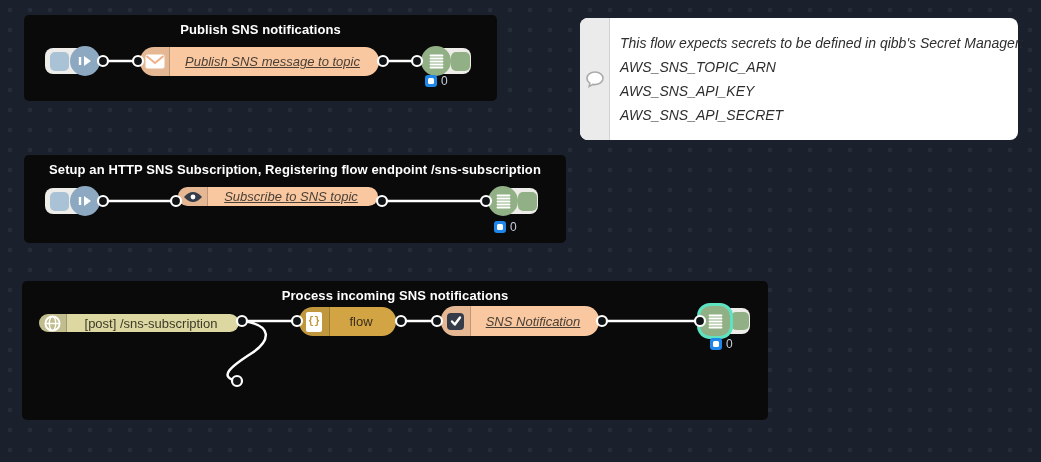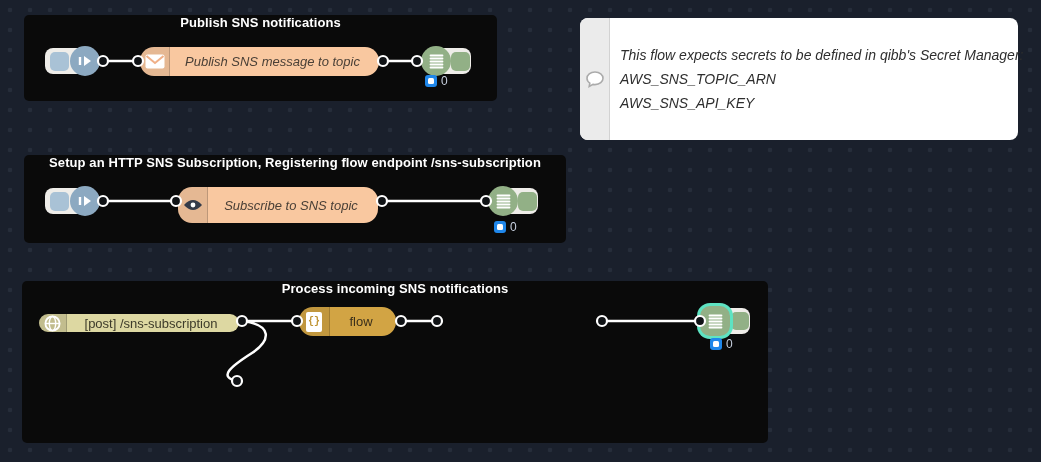--- a/index.html
+++ b/index.html
@@ -4,29 +4,29 @@
 <style>
   html,body{margin:0;padding:0;background:#10141c;}
   *{box-sizing:border-box;font-family:"Liberation Sans",sans-serif;}
   .canvas{
     position:relative;width:1041px;height:462px;overflow:hidden;
     background-color:#1a202c;
     background-image:radial-gradient(circle,#262d3a 2px,transparent 2.6px);
     background-size:20px 20px;
   }
   .group{position:absolute;background:#0a0a0a;border-radius:5px;z-index:1;}
-  .group-title{color:#fff;font-size:13px;font-weight:700;text-align:center;letter-spacing:.1px;}
+  .group-title{color:#fff;font-size:13px;font-weight:700;text-align:center;padding-top:7px;letter-spacing:.1px;}
   .layer{position:absolute;left:0;top:0;z-index:2;pointer-events:none;}
   .layer.ports{z-index:5;}
   .node{position:absolute;z-index:3;border-radius:14px;}
   .icon-region{position:absolute;top:0;bottom:0;display:flex;align-items:center;justify-content:center;}
   .icon-left{left:0;border-right:1px solid rgba(0,0,0,.18);border-radius:14px 0 0 14px;background:rgba(0,0,0,.08);}
   .icon-right{right:0;border-left:1px solid rgba(0,0,0,.18);border-radius:0 14px 14px 0;background:rgba(0,0,0,.10);}
   .node-label{position:absolute;top:0;bottom:0;display:flex;align-items:center;justify-content:center;font-size:13px;white-space:nowrap;}
-  .it{font-style:italic;}
+  .it{font-style:italic;text-decoration:underline;}
   .pill{position:absolute;background:#efede9;border-radius:8px;}
   .sq{position:absolute;border-radius:5px;}
   .circ{position:absolute;width:30px;height:30px;border-radius:50%;display:flex;align-items:center;justify-content:center;}
   .nodewrap{position:absolute;z-index:3;}
   .badge-row{position:absolute;z-index:6;display:flex;align-items:center;gap:4px;}
   .badge{width:12px;height:12px;background:#1f87ea;border-radius:3px;position:relative;}
   .badge::after{content:"";position:absolute;inset:3px;background:#fff;border-radius:1.5px;}
   .badge-count{color:#c8d1e0;font-size:12px;line-height:12px;}
   .comment{position:absolute;left:580px;top:18px;width:438px;height:122px;background:#fff;border-radius:8px;z-index:3;}
   .comment-strip{position:absolute;left:0;top:0;bottom:0;width:30px;background:#ebebeb;border-right:1px solid #d2d2d2;border-radius:8px 0 0 8px;display:flex;align-items:center;justify-content:center;}
@@ -38,21 +38,21 @@
 <body>
 
 <div class="canvas">
 
   <div class="group" style="left:24px;top:15px;width:473px;height:86px">
     <div class="group-title">Publish SNS notifications</div>
   </div>
   <div class="group" style="left:24px;top:155px;width:542px;height:88px">
     <div class="group-title">Setup an HTTP SNS Subscription, Registering flow endpoint /sns-subscription</div>
   </div>
-  <div class="group" style="left:22px;top:281px;width:746px;height:162px">
+  <div class="group" style="left:22px;top:281px;width:746px;height:139px">
     <div class="group-title">Process incoming SNS notifications</div>
   </div>
 
   <svg class="layer" width="1041" height="462">
     <g fill="none" stroke="#ffffff" stroke-width="2.5" stroke-linecap="round">
       <path d="M103 61 H138"></path>
       <path d="M383 61 H417"></path>
       <path d="M103 201 H176"></path>
       <path d="M382 201 H486"></path>
       <path d="M242 321 H297"></path>
@@ -107,21 +107,21 @@
     <div class="pill" style="left:0;top:2px;width:40px;height:26px"></div>
     <div class="sq" style="left:5px;top:6px;width:19px;height:19px;background:#a9c2d6"></div>
     <div class="circ" style="left:25px;top:0;background:#8ca9c1">
       <svg width="16" height="16" viewBox="0 0 16 16">
         <path d="M3 4 V12" stroke="#fff" stroke-width="2.4" fill="none"></path>
         <path d="M7 3 L14 8 L7 13 Z" fill="#fff"></path>
       </svg>
     </div>
   </div>
 
-  <div class="node" style="left:178px;top:187px;width:200px;height:36px;background:#f9c8a0">
+  <div class="node" style="left:178px;top:187px;width:200px;height:19px;background:#f9c8a0">
     <div class="icon-region icon-left" style="width:30px">
       <svg width="20" height="14" viewBox="0 0 20 14">
         <path d="M1 7 Q10 -3 19 7 Q10 17 1 7 Z" fill="#343b49"></path>
         <circle cx="10" cy="7" r="2.4" fill="#fff"></circle>
       </svg>
     </div>
     <div class="node-label it" style="left:30px;right:4px;color:#4a4037">Subscribe to SNS topic</div>
   </div>
 
   <div class="nodewrap" style="left:488px;top:186px;width:53px;height:30px">
@@ -155,20 +155,30 @@
     <div class="node-label" style="left:28px;right:4px;color:#3d3b2a">[post] /sns-subscription</div>
   </div>
 
   <div class="node" style="left:299px;top:307px;width:97px;height:29px;background:#d2a444">
     <div class="icon-region icon-left" style="width:31px">
       <div style="width:16px;height:20px;background:#fff;border-radius:2px;display:flex;align-items:center;justify-content:center;font-size:10px;font-weight:700;color:#c09535;font-family:'Liberation Mono',monospace">{}</div>
     </div>
     <div class="node-label" style="left:31px;right:4px;color:#3a2f1b">flow</div>
   </div>
 
+  <div class="node" style="left:441px;top:306px;width:158px;height:30px;background:#f9c8a0">
+    <div class="icon-region icon-left" style="width:30px">
+      <div class="checkbox">
+        <svg width="12" height="12" viewBox="0 0 12 12">
+            <polyline points="2,6.5 4.8,9.5 10,2.5" fill="none" stroke="#fff" stroke-width="2.4" stroke-linecap="round" stroke-linejoin="round"></polyline>
+          </svg>
+      </div>
+    </div>
+    <div class="node-label it" style="left:30px;right:4px;color:#4a4037">SNS Notification</div>
+  </div>
 
 
   <div class="nodewrap" style="left:700px;top:306px;width:53px;height:30px">
     <div class="pill" style="left:3px;top:2px;width:47px;height:26px"></div>
     <div class="sq" style="left:31px;top:5.5px;width:18px;height:18px;background:#92b086"></div>
     <div class="circ" style="left:0;top:0;background:#92b086;border-radius:10px;box-shadow:0 0 0 3px #5ee3c2">
       <svg width="15" height="15" viewBox="0 0 15 15">
         <g stroke="#fff" stroke-width="1.8" stroke-linecap="round">
           <line x1="1.5" y1="1.5" x2="13.5" y2="1.5"></line>
             <line x1="1.5" y1="4.5" x2="13.5" y2="4.5"></line>
@@ -207,16 +217,17 @@
   <div class="comment">
     <div class="comment-strip">
       <svg width="18" height="17" viewBox="0 0 18 17">
         <path d="M9 1 C4.3 1 1 3.9 1 7.3 C1 9.3 2.1 11 3.8 12.1 L3.2 15.5 L7 13.4 C7.6 13.5 8.3 13.6 9 13.6 C13.7 13.6 17 10.7 17 7.3 C17 3.9 13.7 1 9 1 Z" fill="#fff" stroke="#ababab" stroke-width="1.6"></path>
       </svg>
     </div>
     <div class="comment-body">
       <div class="comment-line">This flow expects secrets to be defined in qibb's Secret Manager:</div>
       <div class="comment-line">AWS_SNS_TOPIC_ARN</div>
       <div class="comment-line">AWS_SNS_API_KEY</div>
+      <div class="comment-line">AWS_SNS_API_SECRET</div>
     </div>
   </div>
 
 </div>
 
 </body></html>

